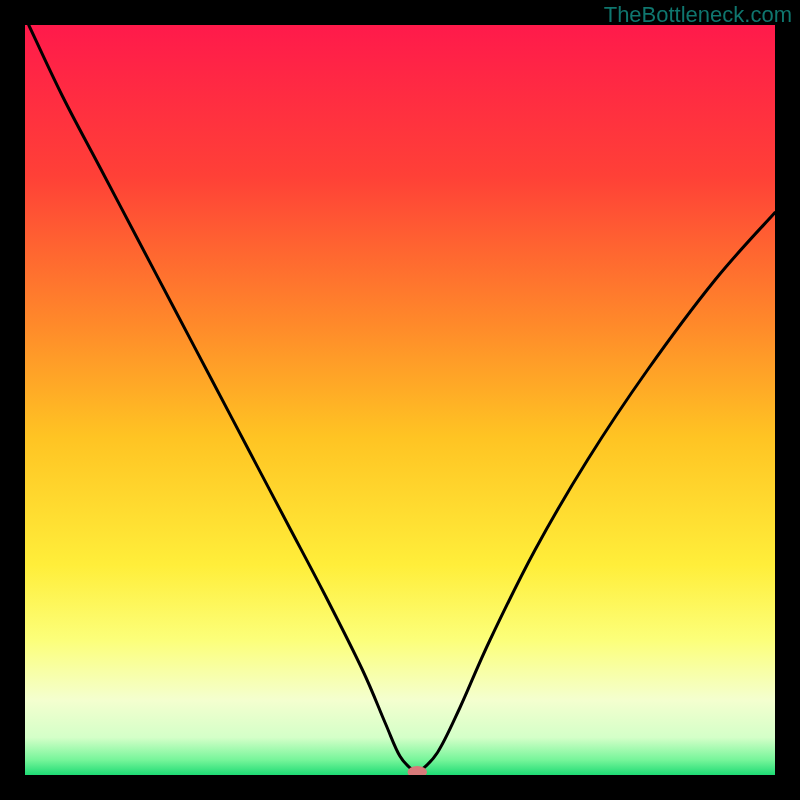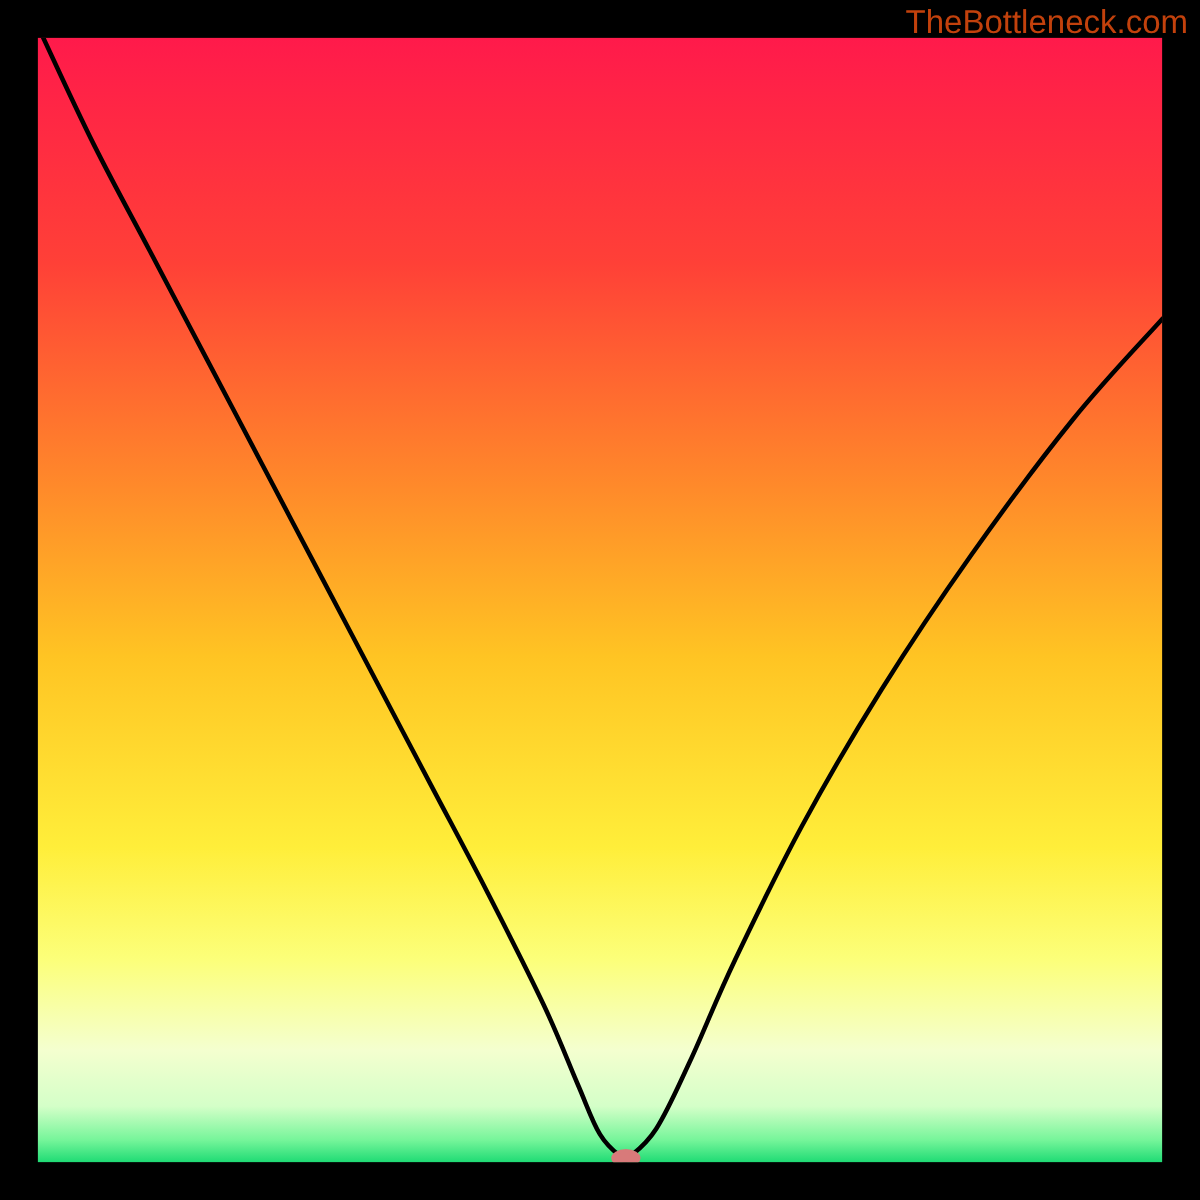--- a/index.html
+++ b/index.html
@@ -30,21 +30,21 @@
     display: block;
     width: 750px;
     height: 750px;
   }
   .watermark {
     position: absolute;
     top: 2px;
     right: 8px;
     font-size: 22px;
     font-weight: 500;
-    color: #c2410c;
+    color: #0f766e;
     letter-spacing: 0px;
     user-select: none;
   }
 </style>
 </head>
 <body>
 
 <div class="frame">
 
   <div class="watermark">TheBottleneck.com</div>

